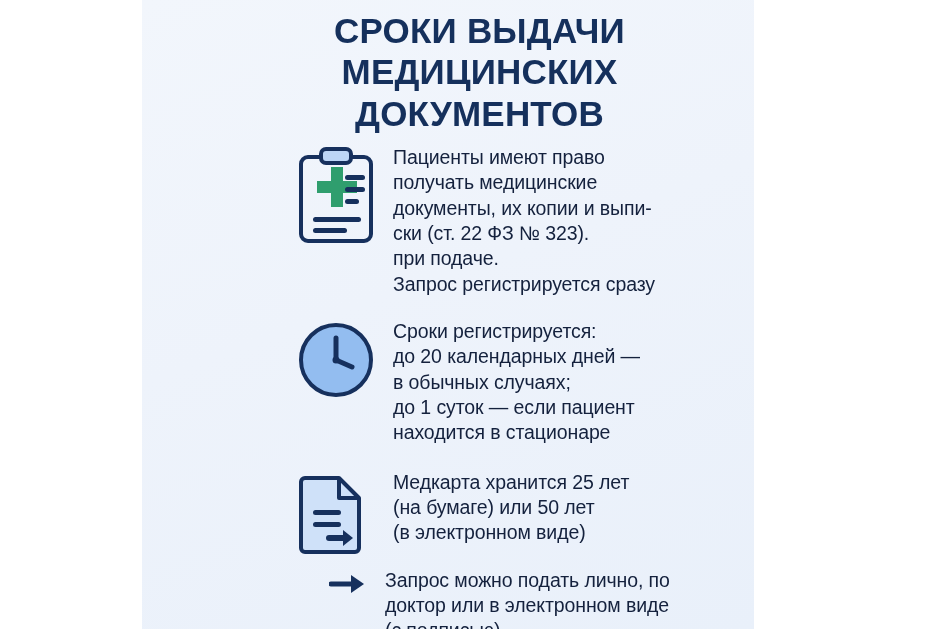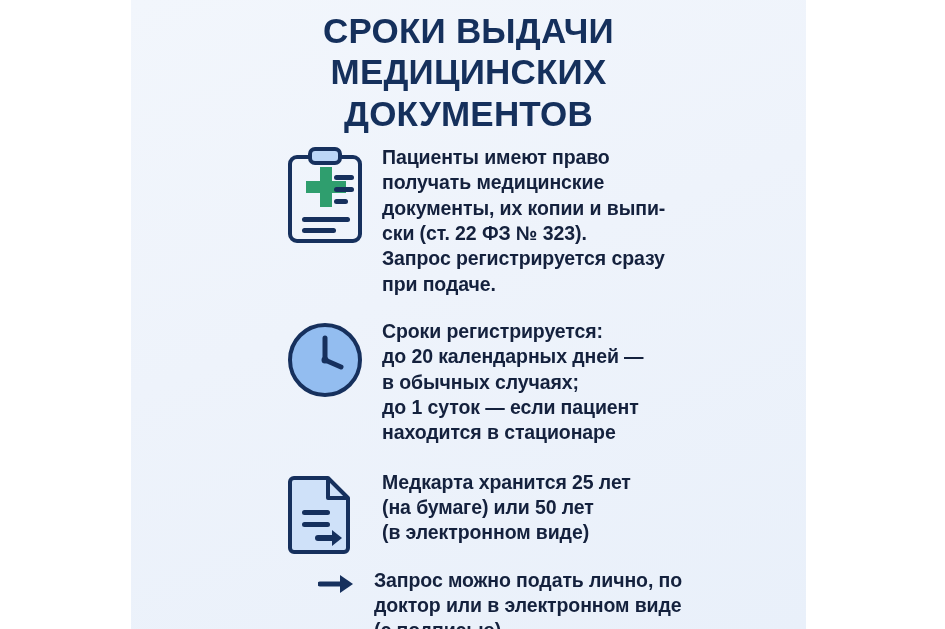--- a/index.html
+++ b/index.html
@@ -15,26 +15,27 @@
   }
   .page {
     position: relative;
     width: 945px;
     height: 629px;
     background: #ffffff;
     overflow: hidden;
   }
   .poster {
     position: absolute;
-    left: 131px;
+    left: 142px;
     top: 0;
-    width: 675px;
+    width: 596px;
     height: 629px;
     background: linear-gradient(160deg, #f2f6fc 0%, #eef3fb 45%, #e9f0fa 100%);
     overflow: hidden;
+    padding-left: 16px;
   }
   .side-left, .side-right {
     position: absolute;
     top: 0;
     width: 135px;
     height: 629px;
     background: #ffffff;
   }
   .side-left { left: 0; }
   .side-right { right: 0; }
@@ -83,21 +84,21 @@
     width: 96px;
     min-width: 96px;
     display: flex;
     justify-content: flex-start;
     align-items: flex-start;
     padding-top: 2px;
   }
   .item .text {
     color: #14213d;
     font-size: 19.5px;
-    font-weight: bold;
+    font-weight: normal;
     line-height: 1.30;
     letter-spacing: -0.1px;
   }
   .item .text span {
     display: block;
     white-space: pre;
   }
   .item-clipboard { margin-bottom: 22px; }
   .item-clock { margin-bottom: 24px; }
   .item-file { margin-bottom: 14px; }
@@ -141,22 +142,22 @@
             <rect x="48" y="52" width="14" height="5" rx="2.5" fill="#16305d"></rect>
             <rect x="16" y="70" width="48" height="5" rx="2.5" fill="#16305d"></rect>
             <rect x="16" y="81" width="34" height="5" rx="2.5" fill="#16305d"></rect>
           </svg>
         </div>
         <div class="text">
           <span>Пациенты имеют право</span>
           <span>получать медицинские</span>
           <span>документы, их копии и выпи-</span>
           <span>ски (ст. 22 ФЗ № 323).</span>
+          <span>при подаче.</span>
           <span>Запрос регистрируется сразу</span>
-          <span>при подаче.</span>
         </div>
       </div>
 
       <div class="item item-clock">
         <div class="icon-wrap">
           <svg width="78" height="78" viewBox="0 0 78 78" xmlns="http://www.w3.org/2000/svg">
             <circle cx="39" cy="39" r="35" fill="#93bdf0" stroke="#16305d" stroke-width="4"></circle>
             <line x1="39" y1="39" x2="39" y2="17" stroke="#16305d" stroke-width="5" stroke-linecap="round"></line>
             <line x1="39" y1="39" x2="55" y2="46" stroke="#16305d" stroke-width="5" stroke-linecap="round"></line>
             <circle cx="39" cy="39" r="3.5" fill="#16305d"></circle>

